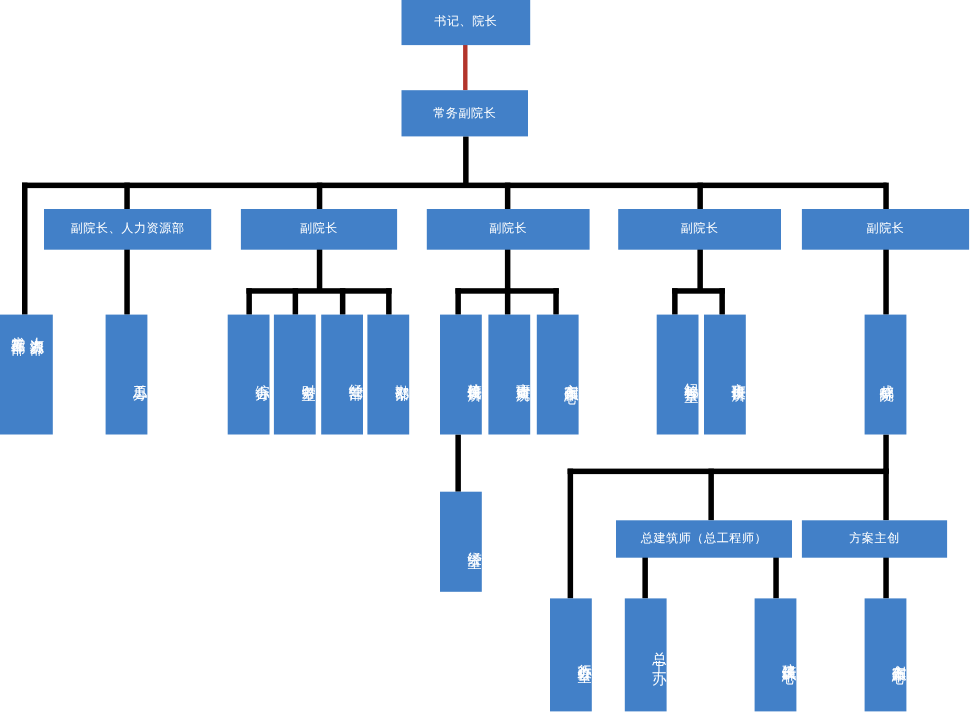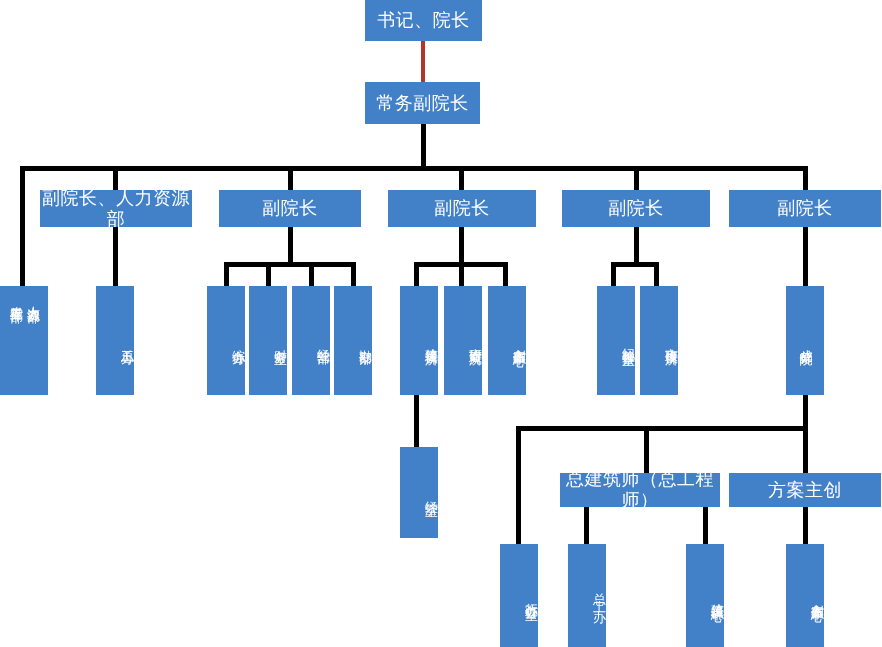--- a/index.html
+++ b/index.html
@@ -24,22 +24,23 @@
     color: #ffffff;
     display: flex;
     align-items: center;
     justify-content: center;
     text-align: center;
     box-sizing: border-box;
     z-index: 3;
     line-height: 1.15;
   }
   .node.horiz {
-    font-size: 18px;
+    font-size: 11px;
     letter-spacing: 0.5px;
+    text-align: right;
   }
   .node.vert {
     writing-mode: vertical-rl;
     text-orientation: upright;
     font-size: 13px;
     letter-spacing: 1px;
     padding: 8px 0;
     align-items: flex-start;
     justify-content: center;
   }
@@ -159,20 +160,20 @@
   <div class="node vert" style="left:488px; top:286px; width:38px; height:109px;">方案创作中心</div>
 
   <div class="node vert" style="left:597px; top:286px; width:38px; height:109px;">纪检督察室</div>
   <div class="node vert" style="left:640px; top:286px; width:38px; height:109px;">市政设计所</div>
 
   <div class="node vert centerv" style="left:786px; top:286px; width:38px; height:109px;">成都分院</div>
 
   <div class="node vert" style="left:400px; top:447px; width:38px; height:91px;">经济室</div>
 
   <div class="node horiz" style="left:560px; top:473px; width:160px; height:34px;">总建筑师（总工程师）</div>
-  <div class="node horiz" style="left:729px; top:473px; width:152px; height:34px;">方案主创</div>
+  <div class="node horiz" style="left:729px; top:473px; width:132px; height:34px;">方案主创</div>
 
   <div class="node vert" style="left:500px; top:544px; width:38px; height:103px;">行政办公室</div>
   <div class="node vert spaced" style="left:568px; top:544px; width:38px; height:103px;">总工办</div>
   <div class="node vert" style="left:686px; top:544px; width:38px; height:103px;">建筑设计中心</div>
   <div class="node vert" style="left:786px; top:544px; width:38px; height:103px;">方案创作中心</div>
 
 </div>
 
 </body></html>

